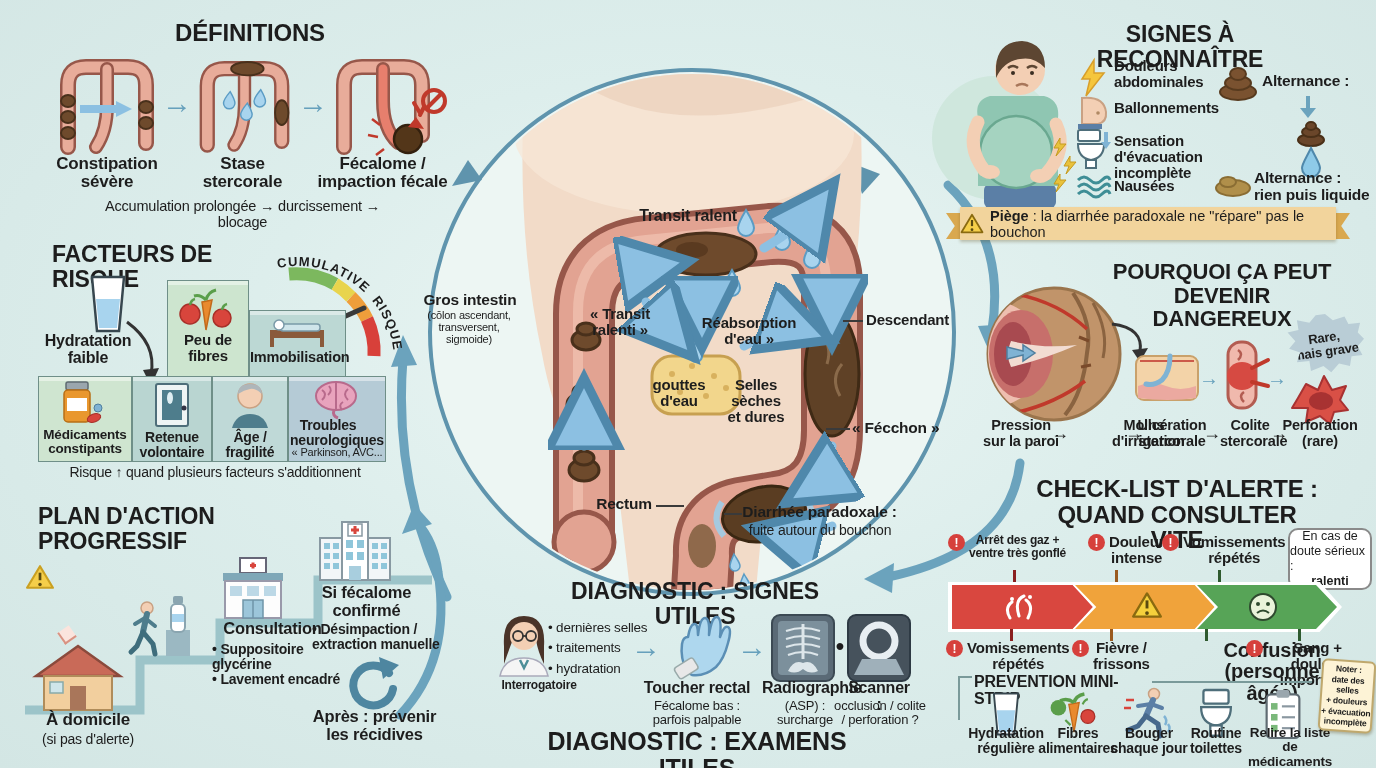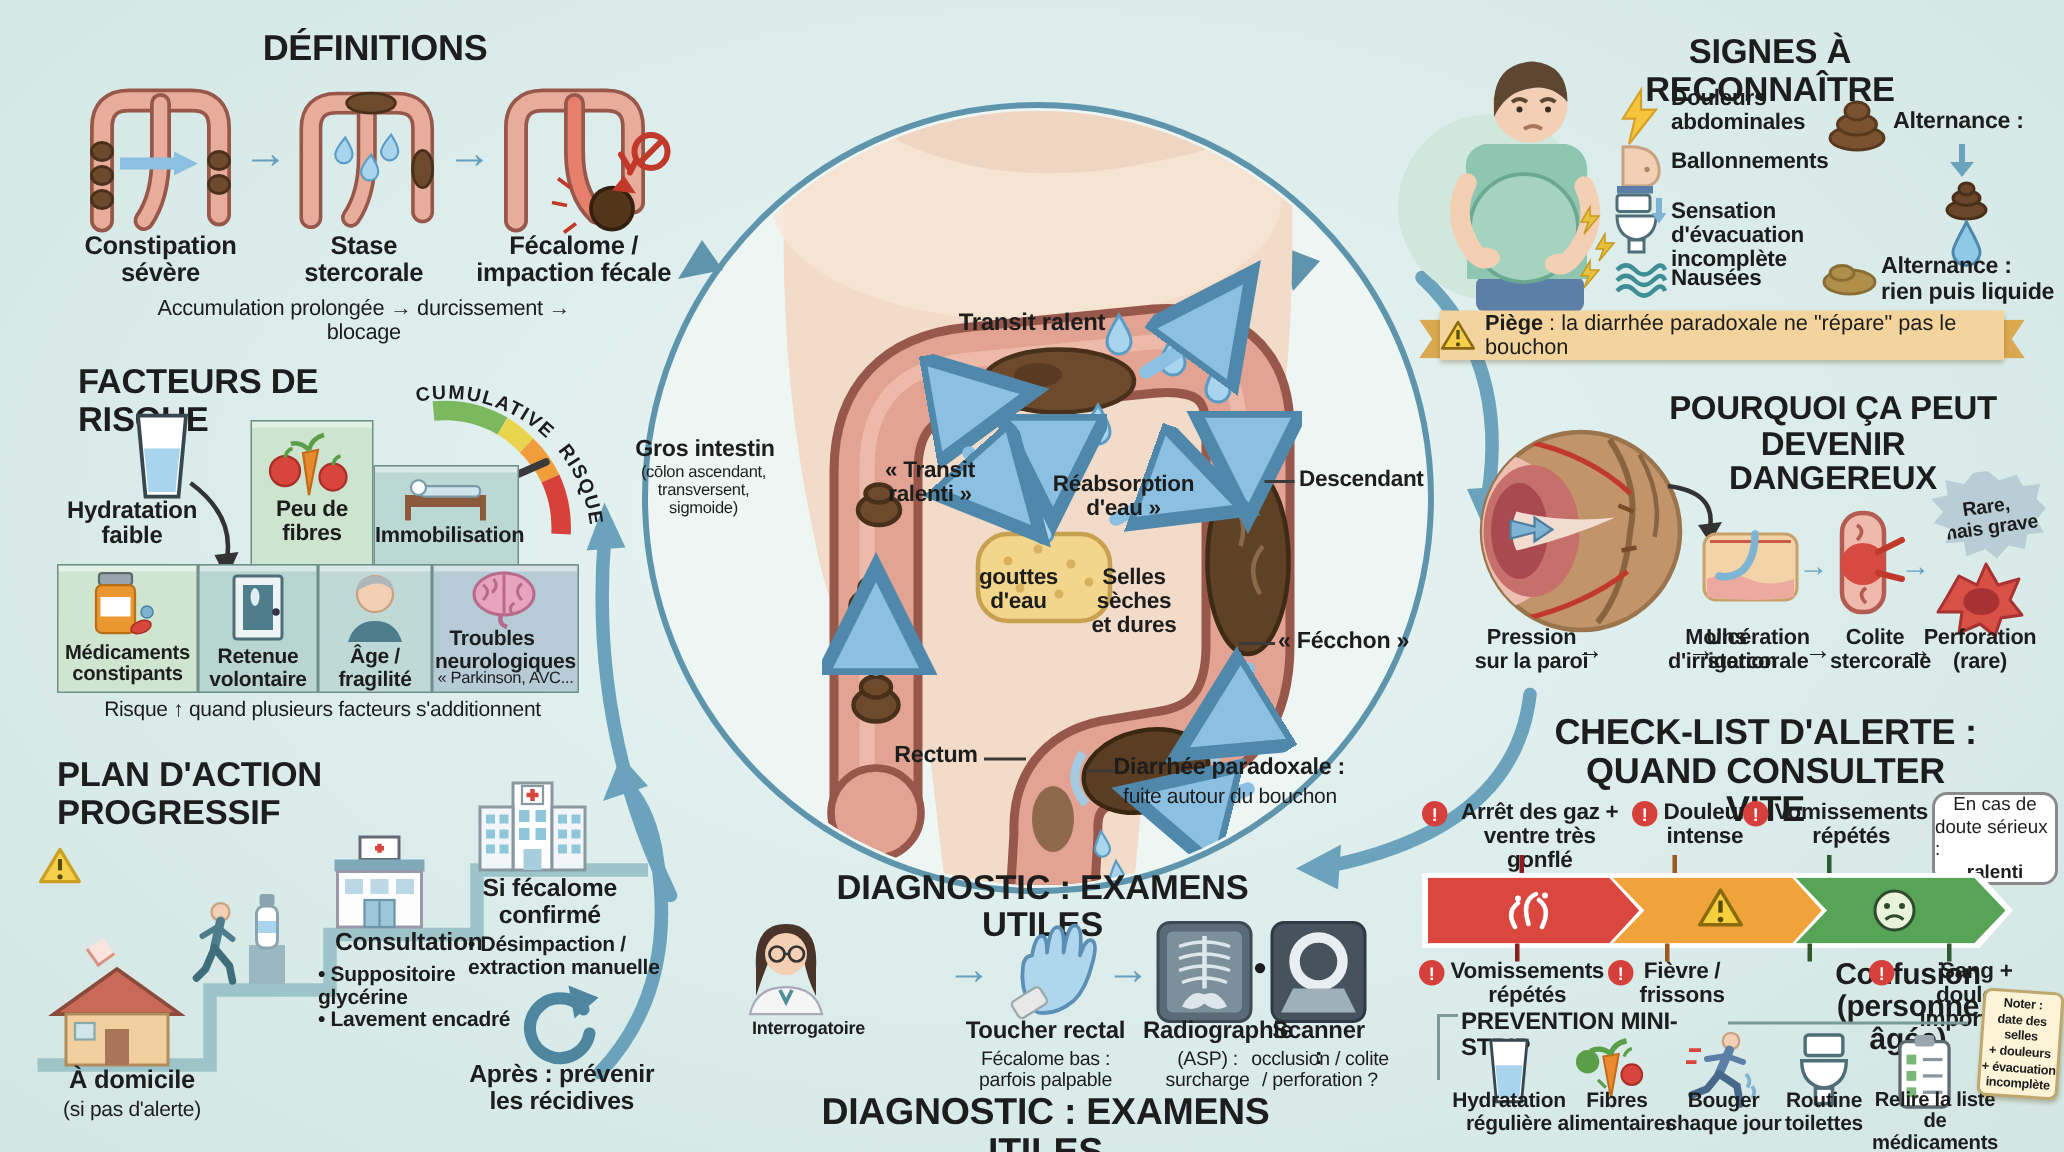--- a/index.html
+++ b/index.html
@@ -365,31 +365,34 @@
   <div class="t" style="left:710px;top:377px;width:92px;font-size:15px">Selles sèches
 et dures</div>
   <div class="ln" style="left:826px;top:428px;width:24px;height:2px"></div>
   <div class="t lf" style="left:852px;top:420px;width:90px;font-size:15.5px">« Fécchon »</div>
   <div class="t" style="left:592px;top:496px;width:64px;font-size:15.5px">Rectum</div>
   <div class="ln" style="left:656px;top:505px;width:28px;height:2px"></div>
   <div class="ln" style="left:724px;top:513px;width:18px;height:2px"></div>
   <div class="t" style="left:742px;top:504px;width:155px;font-size:15.5px">Diarrhée paradoxale :</div>
   <div class="t n" style="left:745px;top:523px;width:150px;font-size:14px">fuite autour du bouchon</div>
 
-  <div class="t" style="left:545px;top:579px;width:300px;font-size:23px">DIAGNOSTIC : EXAMENS UTILES</div>
+  <div class="t" style="left:545px;top:579px;width:300px;font-size:23px">DIAGNOSTIC : SIGNES UTILES</div>
 
   <svg class="ab" style="left:498px;top:610px" width="52" height="66" viewBox="0 0 52 66">
     <path d="M6,36 Q4,6 26,6 Q48,6 46,36 L46,54 Q40,42 38,30 Q30,36 14,32 Q10,42 6,54 Z" fill="#4a3328"></path>
     <circle cx="26" cy="26" r="14" fill="#f3cfb4"></circle>
     <circle cx="20" cy="26" r="5" fill="none" stroke="#333" stroke-width="1.8"></circle>
     <circle cx="33" cy="26" r="5" fill="none" stroke="#333" stroke-width="1.8"></circle>
     <line x1="25" y1="26" x2="28" y2="26" stroke="#333" stroke-width="1.8"></line>
     <path d="M2,66 Q6,48 26,48 Q46,48 50,66 Z" fill="#f5f5f5" stroke="#aab" stroke-width="1.5"></path>
     <path d="M22,50 L26,58 L30,50" fill="none" stroke="#4e8f99" stroke-width="2.5"></path>
   </svg>
+  <div class="t lf n" style="left:548px;top:618px;width:125px;font-size:13.5px;line-height:1.5">• dernières selles
+• traitements
+• hydratation</div>
   <div class="t" style="left:490px;top:679px;width:98px;font-size:12px">Interrogatoire</div>
 
   <div class="ar" style="left:624px;top:632px;width:44px;font-size:30px">→</div>
 
   <svg class="ab" style="left:663px;top:608px" width="74" height="74" viewBox="0 0 74 74">
     <path d="M24,64 Q17,50 19,36 Q20,29 25,29 Q27,17 31,16 Q35,15 35,27 Q37,10 42,10 Q47,10 46,27 Q49,8 54,9 Q59,10 57,29 Q61,17 65,19 Q69,21 65,35 Q61,51 53,59 Q41,69 29,67 Z" fill="#aed7ee" stroke="#5b8fb5" stroke-width="2.5" stroke-linejoin="round"></path>
     <rect x="12" y="54" width="22" height="13" rx="3" fill="#e8e8e8" stroke="#9aa" stroke-width="1.5" transform="rotate(-32 23 60)"></rect>
   </svg>
   <div class="t" style="left:642px;top:679px;width:110px;font-size:16px">Toucher rectal</div>
   <div class="t n" style="left:644px;top:699px;width:106px;font-size:13px">Fécalome bas :
@@ -570,21 +573,21 @@
 stercorale</div>
   <div class="ar" style="left:1270px;top:424px;width:18px;font-size:18px;color:#1d1d1d">→</div>
   <div class="t" style="left:1282px;top:418px;width:76px;font-size:14.5px">Perforation
 (rare)</div>
 
   <div class="t" style="left:1032px;top:476px;width:290px;font-size:24px">CHECK-LIST D'ALERTE :
 QUAND CONSULTER VITE</div>
 
   <div class="row" style="left:948px;top:534px;width:136px">
     <span class="ai">!</span>
-    <div class="t" style="position:static;font-size:15px">Arrêt des gaz +
+    <div class="t" style="position:static;font-size:12px">Arrêt des gaz +
 ventre très gonflé</div>
   </div>
   <div class="row" style="left:1088px;top:534px;width:78px">
     <span class="ai">!</span>
     <div class="t" style="position:static;font-size:15px">Douleur
 intense</div>
   </div>
   <div class="row" style="left:1162px;top:534px;width:122px">
     <span class="ai">!</span>
     <div class="t" style="position:static;font-size:15px">Vomissements

